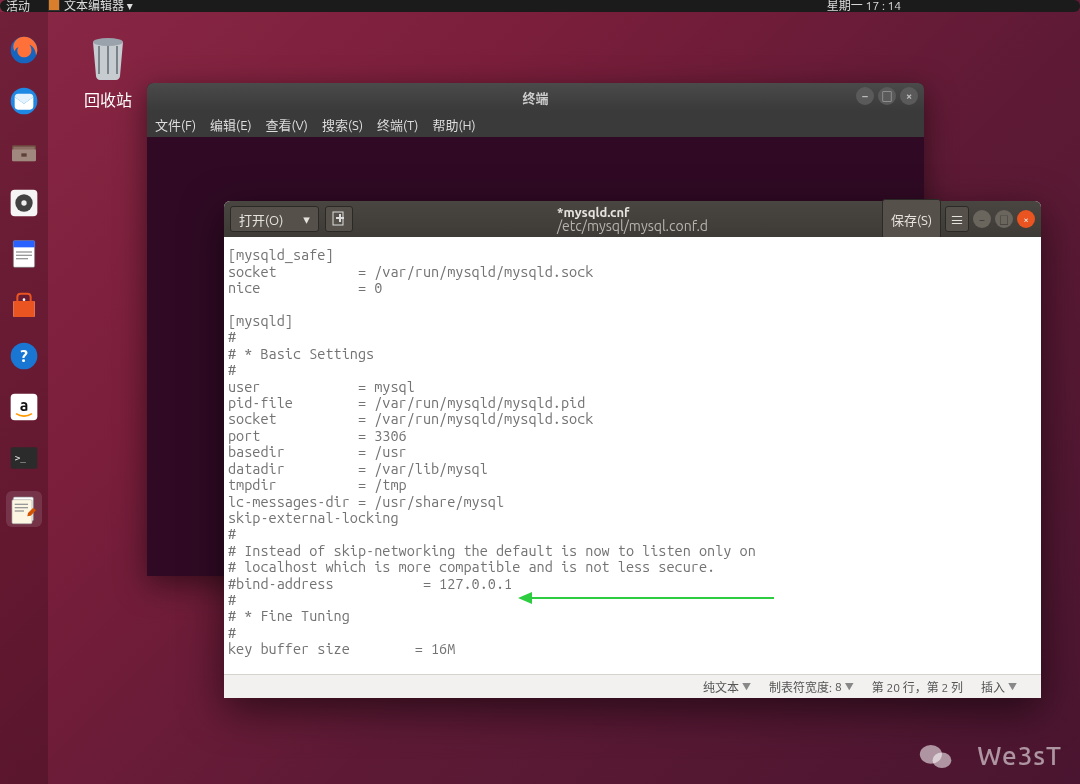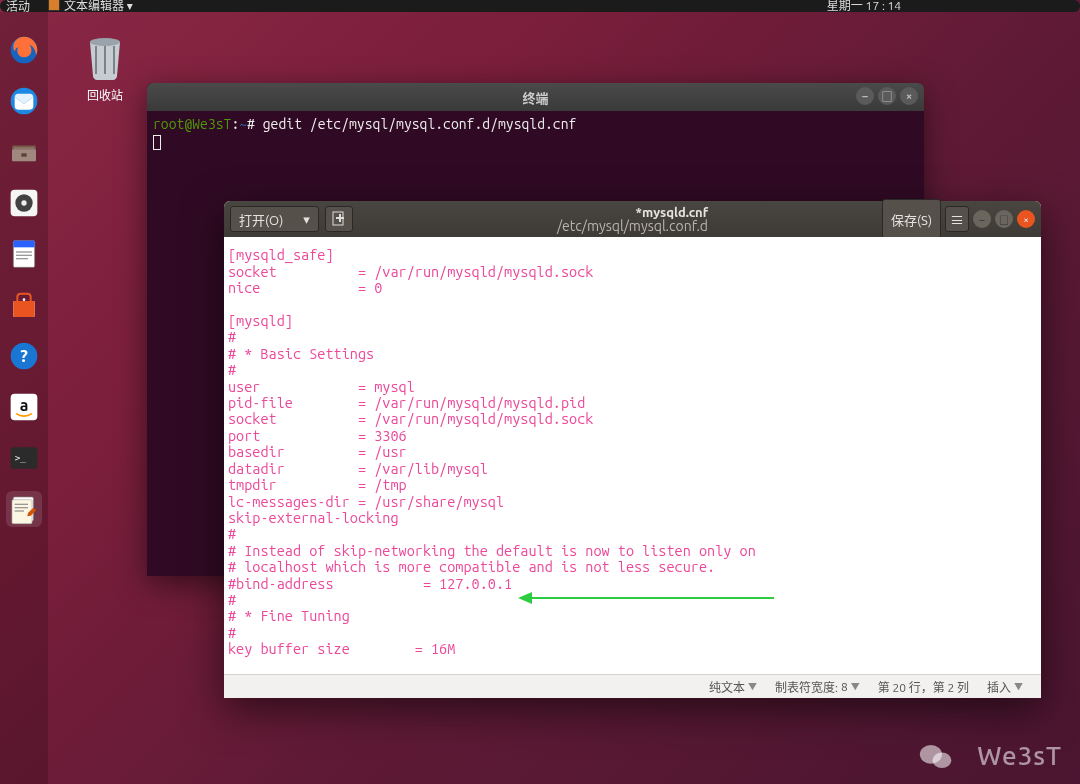--- a/index.html
+++ b/index.html
@@ -14,58 +14,58 @@
   .top-date { position:absolute; left:50%; transform:translateX(-50%); top:-4px; font-size:12px; color:#ddd; white-space:nowrap; }
   .top-right-shift { left: 80%; }
 
   
   .dock { position:absolute; left:0; top:12px; bottom:0; width:48px; background: rgba(0,0,0,0.18); display:flex; flex-direction:column; align-items:center; padding-top:20px; gap:15px; }
   .dock-item { width:36px; height:36px; border-radius:6px; display:flex; align-items:center; justify-content:center; position:relative; }
   .dock-item svg { width:32px; height:32px; }
   .dock-selected { background: rgba(255,255,255,0.12); }
 
   
-  .desktop-icon { position:absolute; left:84px; top:32px; text-align:center; color:#fff; font-size:12px; }
+  .desktop-icon { position:absolute; left:84px; top:32px; text-align:center; color:#fff; font-size:16px; }
   .desktop-icon .trash { width:42px; height:48px; margin:0 auto 4px auto; }
 
   
   .terminal { position:absolute; left:147px; top:83px; width:777px; height:493px; background:#300a24; border-radius:6px 6px 0 0; box-shadow: 0 8px 30px rgba(0,0,0,0.5); }
   .term-titlebar { height:28px; background: linear-gradient(#4a4a4a,#3a3a3a); border-radius:6px 6px 0 0; display:flex; align-items:center; justify-content:center; color:#ccc; font-size:13px; position:relative;font-weight:bold; }
   .term-controls { position:absolute; right:6px; top:4px; display:flex; gap:4px; }
   .wctl { width:18px; height:18px; border-radius:50%; background:#5a5a5a; color:#bbb; font-size:11px; display:flex; align-items:center; justify-content:center; }
   .term-menubar { height:26px; background:#3a3a3a; color:#ddd; font-size:13px; display:flex; align-items:center; padding:0 8px; gap:14px; }
   .term-menubar span { cursor:default; }
   .term-body { padding:4px 6px; font-family: "Ubuntu Mono","DejaVu Sans Mono",monospace; font-size:14px; line-height:18px; color:#eee; }
   .prompt-user { color:#4e9a06; }
   .prompt-path { color:#3465a4; }
   .prompt-cmd { color:#eee; }
   .cursor-block { display:inline-block; width:8px; height:15px; border:1px solid #eee; vertical-align:text-bottom; }
 
   
   .gedit { position:absolute; left:224px; top:201px; width:817px; height:497px; background:#fff; border-radius:6px 6px 0 0; box-shadow: 0 12px 40px rgba(0,0,0,0.55); }
   .gedit-header { height:36px; background: linear-gradient(#494541,#3e3b37); border-radius:6px 6px 0 0; display:flex; align-items:center; color:#e6e3de; font-size:13px; position:relative; }
   .gedit-open { margin-left:6px; background:#555049; border:1px solid #2b2926; border-radius:3px; height:26px; display:flex; align-items:center; padding:0 8px; gap:20px; }
   .gedit-new { margin-left:6px; background:#555049; border:1px solid #2b2926; border-radius:3px; width:28px; height:26px; display:flex; align-items:center; justify-content:center; }
-  .gedit-title { position:absolute; left:50%; transform:translateX(-50%); text-align:right; line-height:14px; }
+  .gedit-title { position:absolute; left:50%; transform:translateX(-50%); text-align:left; line-height:14px; }
   .gedit-title .fname { font-weight:600; font-size:13px; }
   .gedit-title .fpath { font-size:14px; color:#b8b4ad; }
   .gedit-save { position:absolute; right:100px; background:#555049; border:1px solid #2b2926; border-radius:3px; height:40px; display:flex; align-items:center; padding:0 8px; }
   .gedit-menu { position:absolute; right:72px; background:#555049; border:1px solid #2b2926; border-radius:3px; width:24px; height:26px; display:flex; align-items:center; justify-content:center; font-size:14px; }
   .gedit-controls { position:absolute; right:6px; display:flex; gap:4px; }
   .gctl { width:18px; height:18px; border-radius:50%; display:flex; align-items:center; justify-content:center; font-size:10px; }
   .gctl.min { background:#6a655d; color:#2b2b2b; }
   .gctl.max { background:#6a655d; color:#2b2b2b; }
   .gctl.close { background:#e95420; color:#fff; }
 
   .gedit-body { position:absolute; top:36px; left:0; right:0; bottom:24px; overflow:hidden; background:#fff; }
-  .gedit-text { font-family:"Ubuntu Mono","DejaVu Sans Mono",monospace; font-size:14.5px; line-height:16.4px; color:#ec4899; padding:0 4px; white-space:pre; position:relative; }
+  .gedit-text { font-family:"Ubuntu Mono","DejaVu Sans Mono",monospace; font-size:14.5px; line-height:16.4px; color:#737373; padding:0 4px; white-space:pre; position:relative; }
 
   .arrow { position:absolute; pointer-events:none; }
 
-  .gedit-status { position:absolute; bottom:0; left:0; right:0; height:24px; background:#f2f1f0; border-top:1px solid #d6d3cf; color:#555; font-size:12px; display:flex; align-items:center; justify-content:flex-end; padding-right:18px; gap:18px; }
+  .gedit-status { position:absolute; bottom:0; left:0; right:0; height:24px; background:#f2f1f0; border-top:1px solid #d6d3cf; color:#555; font-size:12px; display:flex; align-items:center; justify-content:flex-end; padding-right:24px; gap:18px; }
   .dd { display:inline-flex; align-items:center; gap:3px; }
   .tri { font-size:9px; color:#888; }
 
   
   .watermark { position:absolute; right:18px; bottom:14px; color: rgba(255,255,255,0.55); font-size:26px; font-weight:500; display:flex; align-items:center; gap:24px; letter-spacing:1px; }
   .watermark .wx { width:34px; height:28px; }
 
 </style>
 </head>
 <body>
@@ -167,23 +167,27 @@
 
 <div class="terminal">
   <div class="term-titlebar">
     <span>终端</span>
     <div class="term-controls">
       <div class="wctl">–</div>
       <div class="wctl">□</div>
       <div class="wctl">×</div>
     </div>
   </div>
-  <div class="term-body">
-    <span class="prompt-user">root@We3sT</span><span class="prompt-cmd">:</span><span class="prompt-path">~</span><span class="prompt-cmd"># </span><span class="prompt-cmd">gedit /etc/mysql/mysql.conf.d/mysqld.cnf</span>
-    <br><span class="cursor-block"></span>
+  <div class="term-menubar">
+    <span>文件(F)</span>
+    <span>编辑(E)</span>
+    <span>查看(V)</span>
+    <span>搜索(S)</span>
+    <span>终端(T)</span>
+    <span>帮助(H)</span>
   </div>
 </div>
 
 <div class="gedit">
   <div class="gedit-header">
     <div class="gedit-open">
       <span>打开(O)</span>
       <span>▾</span>
     </div>
     <div class="gedit-new">

